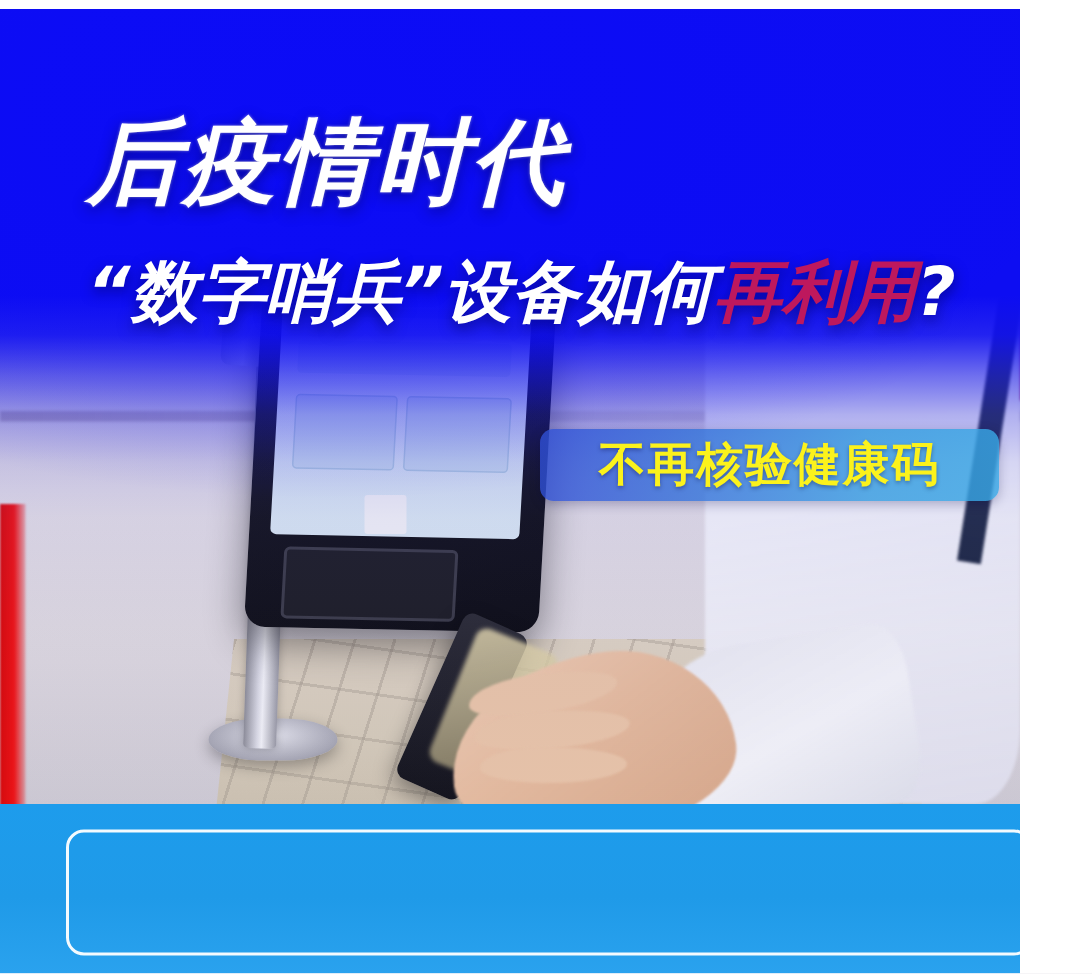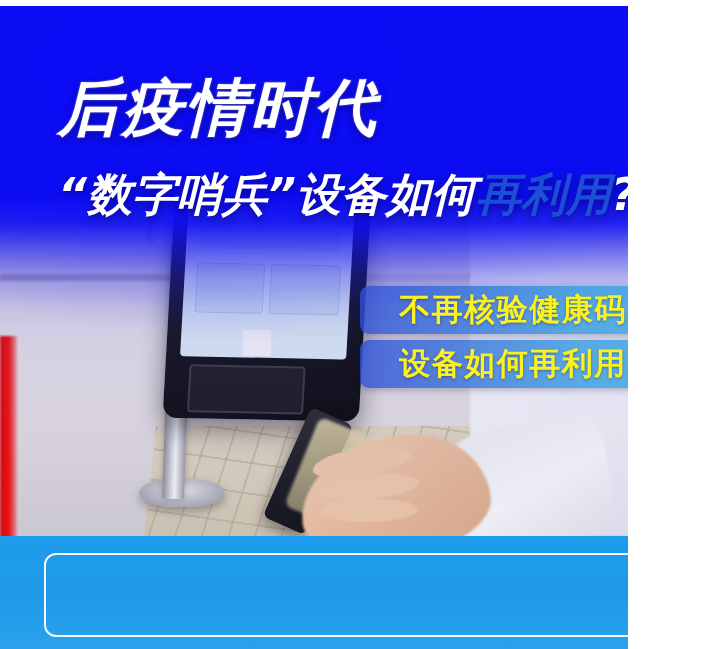--- a/index.html
+++ b/index.html
@@ -1,21 +1,21 @@
 <!DOCTYPE html>
 <html><head>
 <meta charset="utf-8">
 <style>
   html,body{margin:0;padding:0;background:#ffffff;}
   body{
     font-family:"DejaVu Sans","Liberation Sans",sans-serif;
     width:728px;height:649px;overflow:hidden;
   }
   #poster{
-    position:relative;width:628px;height:649px;overflow:hidden;
+    position:relative;width:680px;height:649px;overflow:hidden;
     background:#ffffff;
   }
 
   
   .photo{
     position:absolute;left:0;top:6px;width:728px;height:530px;overflow:hidden;
     background:#d8d4dc;
   }
   
   .floor{
@@ -222,28 +222,28 @@
     font-size:62px;line-height:1.02;font-weight:bold;font-style:italic;
     color:#ffffff;letter-spacing:2px;white-space:nowrap;
     text-shadow:0 3px 10px rgba(0,0,40,.45), 0 0 2px rgba(255,255,255,.6);
   }
   .subline{
     position:absolute;left:58px;top:170px;
     font-size:45px;line-height:1.1;font-weight:bold;font-style:italic;
     color:#ffffff;letter-spacing:0px;white-space:nowrap;
     text-shadow:0 3px 9px rgba(0,0,50,.5);
   }
-  .subline .hl{color:#1d4ed8;}
+  .subline .hl{color:#be185d;}
 
   
   .pills{
     position:absolute;left:360px;top:286px;width:306px;
   }
   .pill{
-    position:relative;height:48px;margin-bottom:6px;
+    position:relative;height:48px;margin-bottom:20px;
     border-radius:9px;
     background:linear-gradient(90deg,
        rgba(47,79,214,.80) 0%,
        rgba(48,120,218,.78) 42%,
        rgba(52,156,224,.80) 72%,
        rgba(56,166,228,.82) 100%);
     display:flex;align-items:center;justify-content:center;
     box-shadow:0 2px 7px rgba(0,0,60,.25);
   }
   .pill span{
@@ -336,22 +336,19 @@
   <div class="topmargin"></div>
 
   <div class="headline">后疫情时代</div>
 
   <div class="subline"><span>“数字哨兵”设备如何</span><span class="hl">再利用</span><span>?</span></div>
 
   <div class="pills">
     <div class="pill">
       <span>不再核验健康码</span>
     </div>
-    <div class="pill">
-      <span>设备如何再利用</span>
-    </div>
   </div>
 
   <div class="banner">
     <div class="banner-frame"></div>
   </div>
 
 </div>
 
 </body></html>

